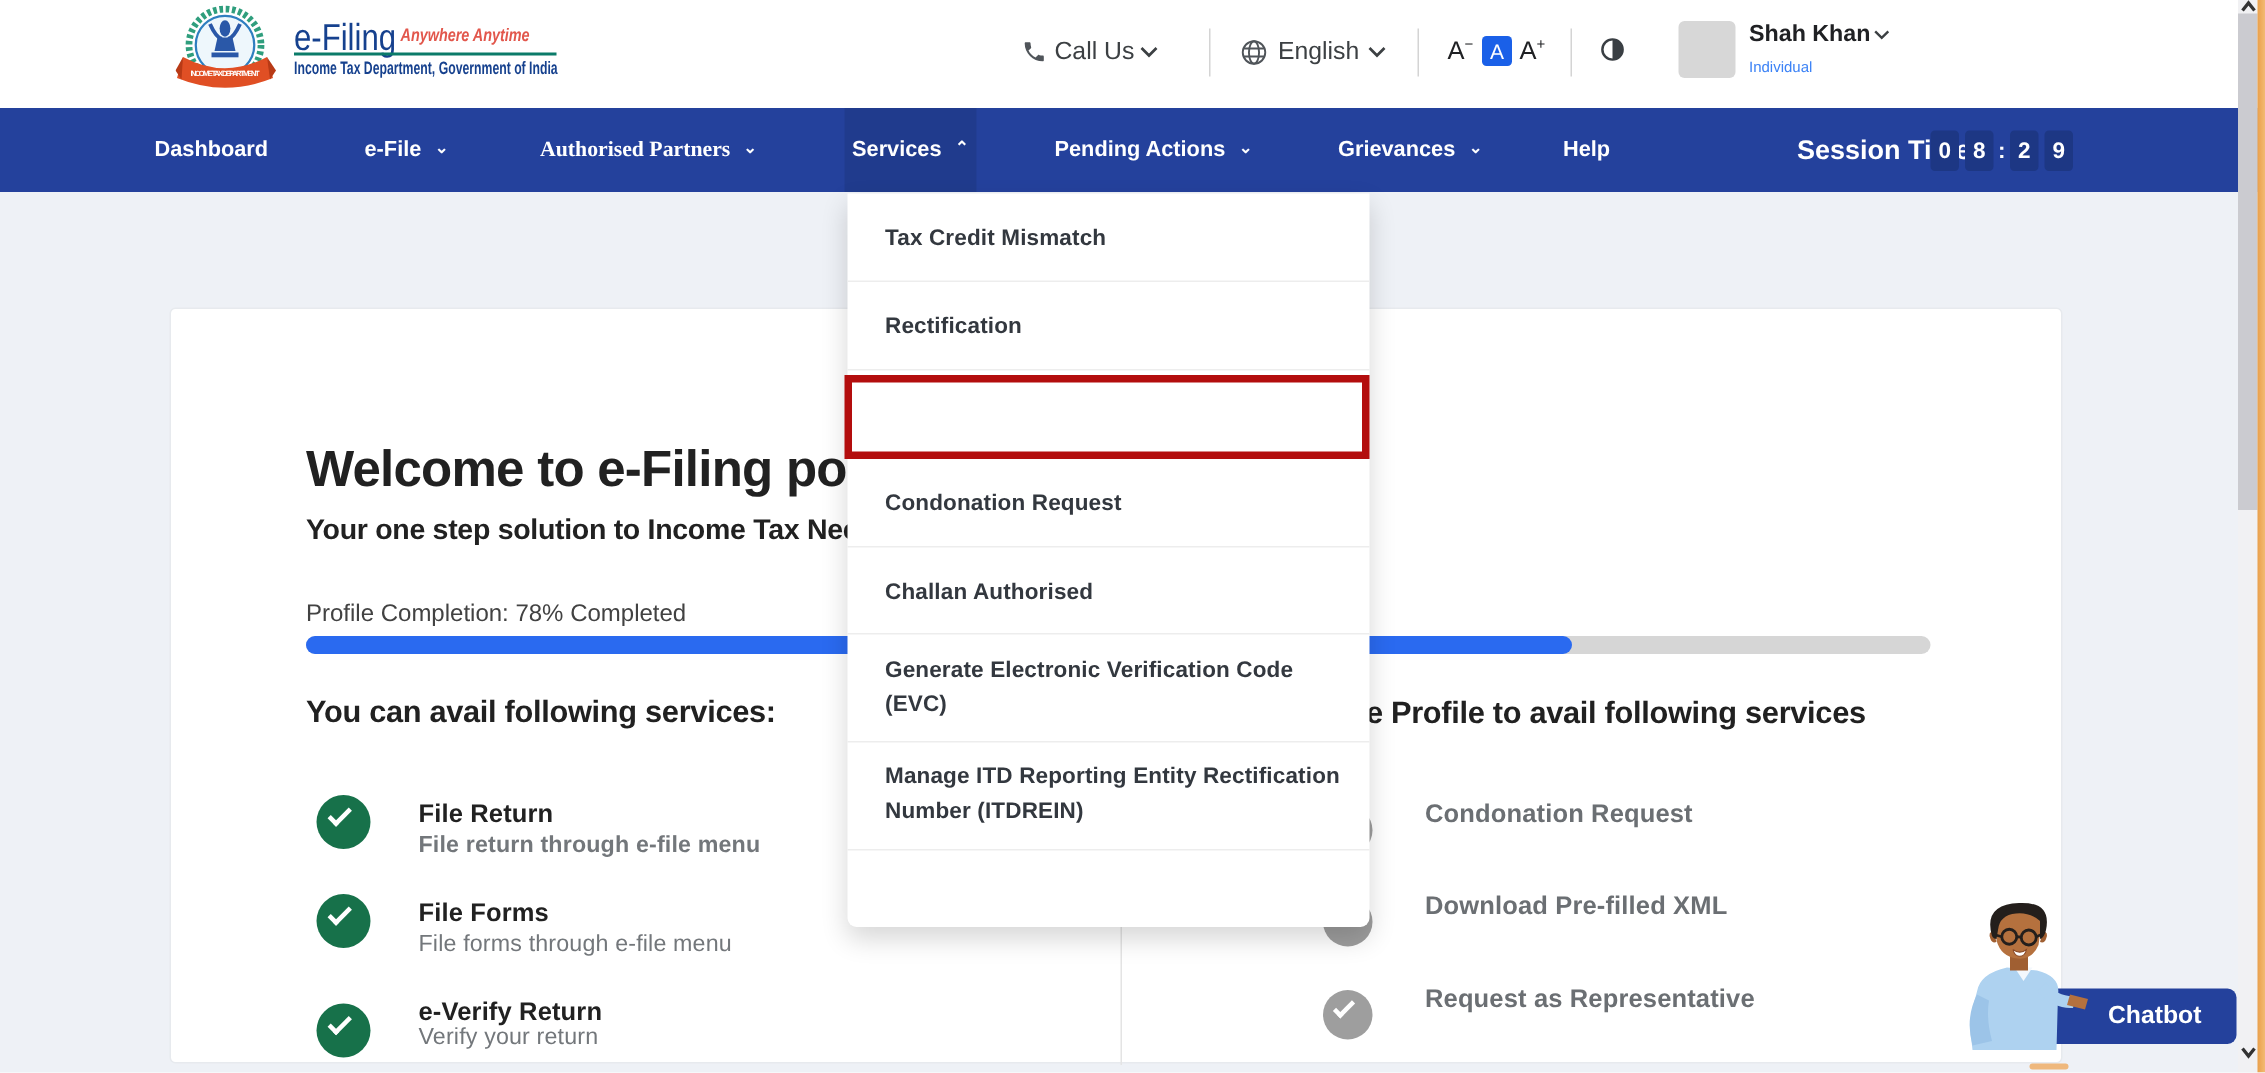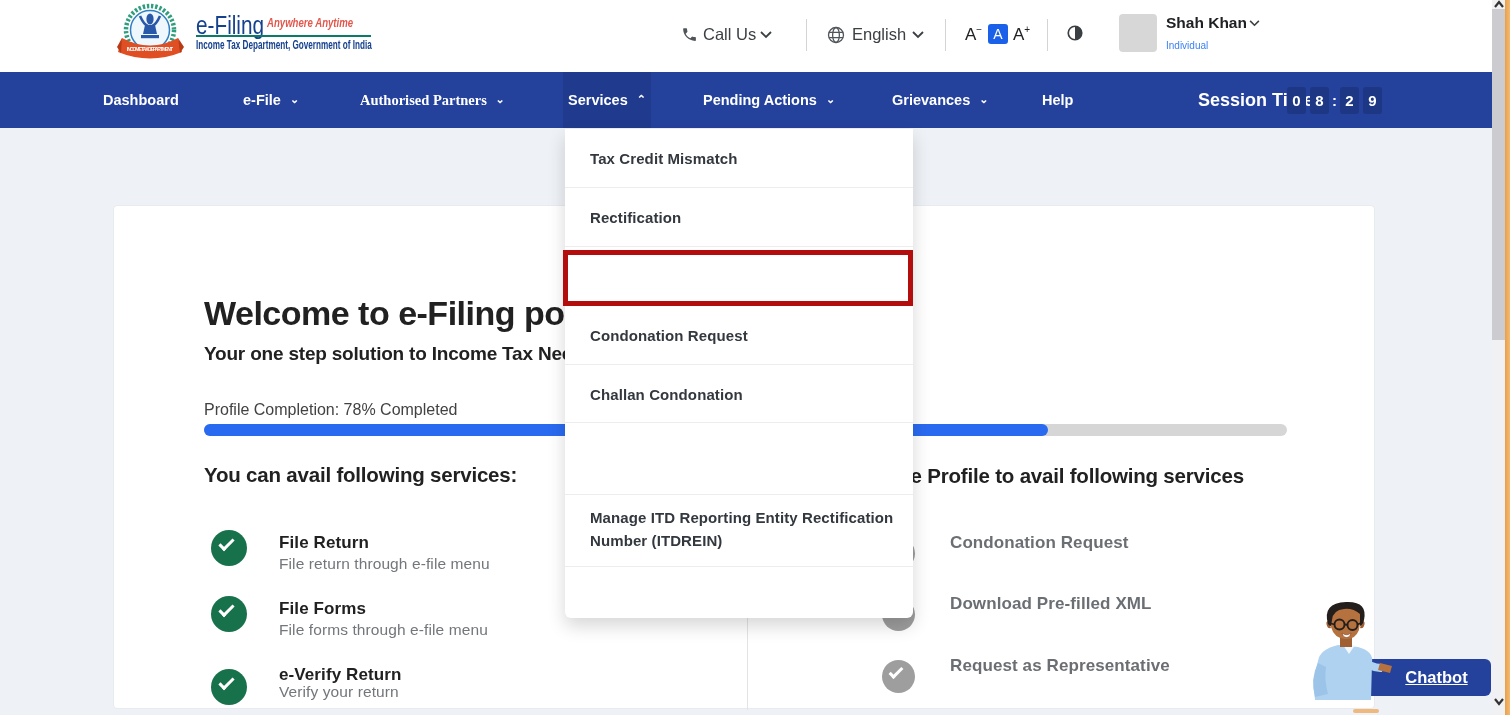--- a/index.html
+++ b/index.html
@@ -119,21 +119,21 @@
   <div class="abs" style="left:90px; top:218px; width:1083px; height:12px; background:#d6d6d6; border-radius:7px;">
     <div style="width:844px; height:12px; background:#2a6af0; border-radius:7px;"></div>
   </div>
 
   <div class="abs" style="left:90px; top:257px; font-size:20.5px; font-weight:700; color:#212121; letter-spacing:-0.2px;">You can avail following services:</div>
 
   <div class="green-circ" style="left:97px; top:324px;">
       <div class="tick"></div>
     </div>
   <div class="ltitle" style="left:165px; top:327px;">File Return</div>
-  <div class="lsub" style="left:165px; top:349px;">File return through e-file menu</div>
+  <div class="lsub" style="left:165px; top:349px;font-weight:bold;">File return through e-file menu</div>
 
   <div class="green-circ" style="left:97px; top:390px;">
       <div class="tick"></div>
     </div>
   <div class="ltitle" style="left:165px; top:393px;">File Forms</div>
   <div class="lsub" style="left:165px; top:415px;">File forms through e-file menu</div>
 
   <div class="green-circ" style="left:97px; top:463px;">
       <div class="tick"></div>
     </div>
@@ -160,29 +160,30 @@
   <div class="ritem" style="left:836px; top:450px;">Request as Representative</div>
 </div>
 
 <div id="dropdown">
   <div class="dd-item" style="top:18px;">Tax Credit Mismatch</div>
   <div class="dd-div" style="top:58px;"></div>
   <div class="dd-item" style="top:77px;">Rectification</div>
   <div class="dd-div" style="top:117px;"></div>
   <div class="dd-item" style="top:195px;">Condonation Request</div>
   <div class="dd-div" style="top:235px;"></div>
-  <div class="dd-item" style="top:254px;">Challan Condonation</div>
+  <div class="dd-item" style="top:254px;">Challan Authorised</div>
   <div class="dd-div" style="top:293px;"></div>
+  <div class="dd-item" style="top:306px;">Generate Electronic Verification Code (EVC)</div>
   <div class="dd-div" style="top:365px;"></div>
   <div class="dd-item" style="top:377px;">Manage ITD Reporting Entity Rectification Number (ITDREIN)</div>
   <div class="dd-div" style="top:437px;"></div>
   <div id="redbox"></div>
 </div>
 
-<div class="abs" style="left:1360px; top:659px; width:131px; height:37px; background:#24419c; border-radius:6px; color:#fff; font-size:16.5px; font-weight:700; text-align:center; line-height:37px; padding-left:22px;text-decoration:underline;">Chatbot</div>
+<div class="abs" style="left:1360px; top:659px; width:131px; height:37px; background:#24419c; border-radius:6px; color:#fff; font-size:16.5px; font-weight:700; text-align:center; line-height:37px; padding-left:22px;">Chatbot</div>
 <svg class="abs" style="left:1306px; top:599px;" width="92" height="104" viewBox="0 0 92 104">
 
   <path d="M12 62 Q14 50 32 46 L52 48 Q68 52 66 64 L65 101 L9 101 Q6 80 12 62 Z" fill="#aed2f0"></path>
   <path d="M12 64 Q4 80 9 98 L22 95 Q18 80 20 68 Z" fill="#9cc4e8"></path>
   <path d="M37 46 L43 55 L49 46 Z" fill="#f3f8fd"></path>
 
   <path d="M52 62 Q64 74 76 73 L78 65 Q66 66 58 56 Z" fill="#aed2f0"></path>
   <path d="M74 64 l12 3 l-2 7 l-12 -3 z" fill="#b5713e"></path>
 
   <path d="M34 34 h12 v14 h-12 z" fill="#a05f32"></path>

